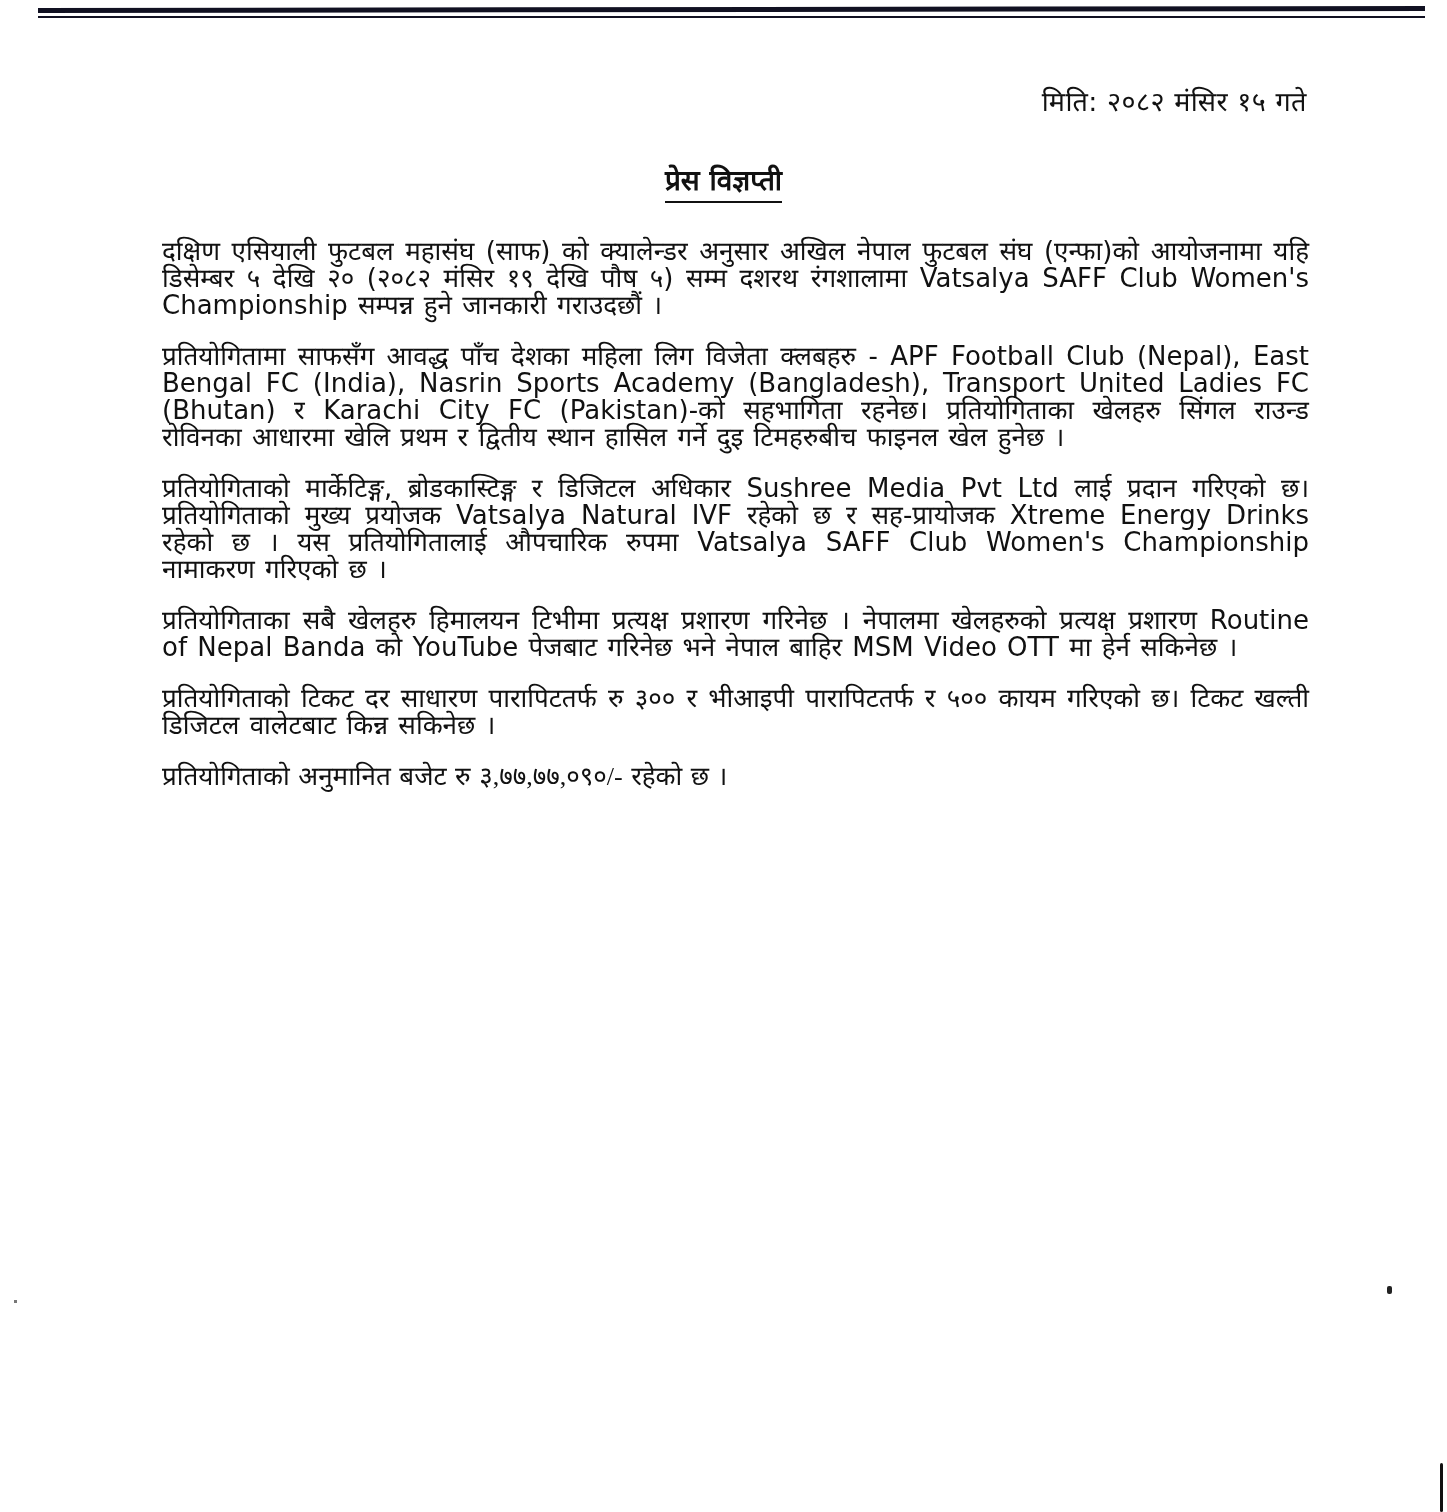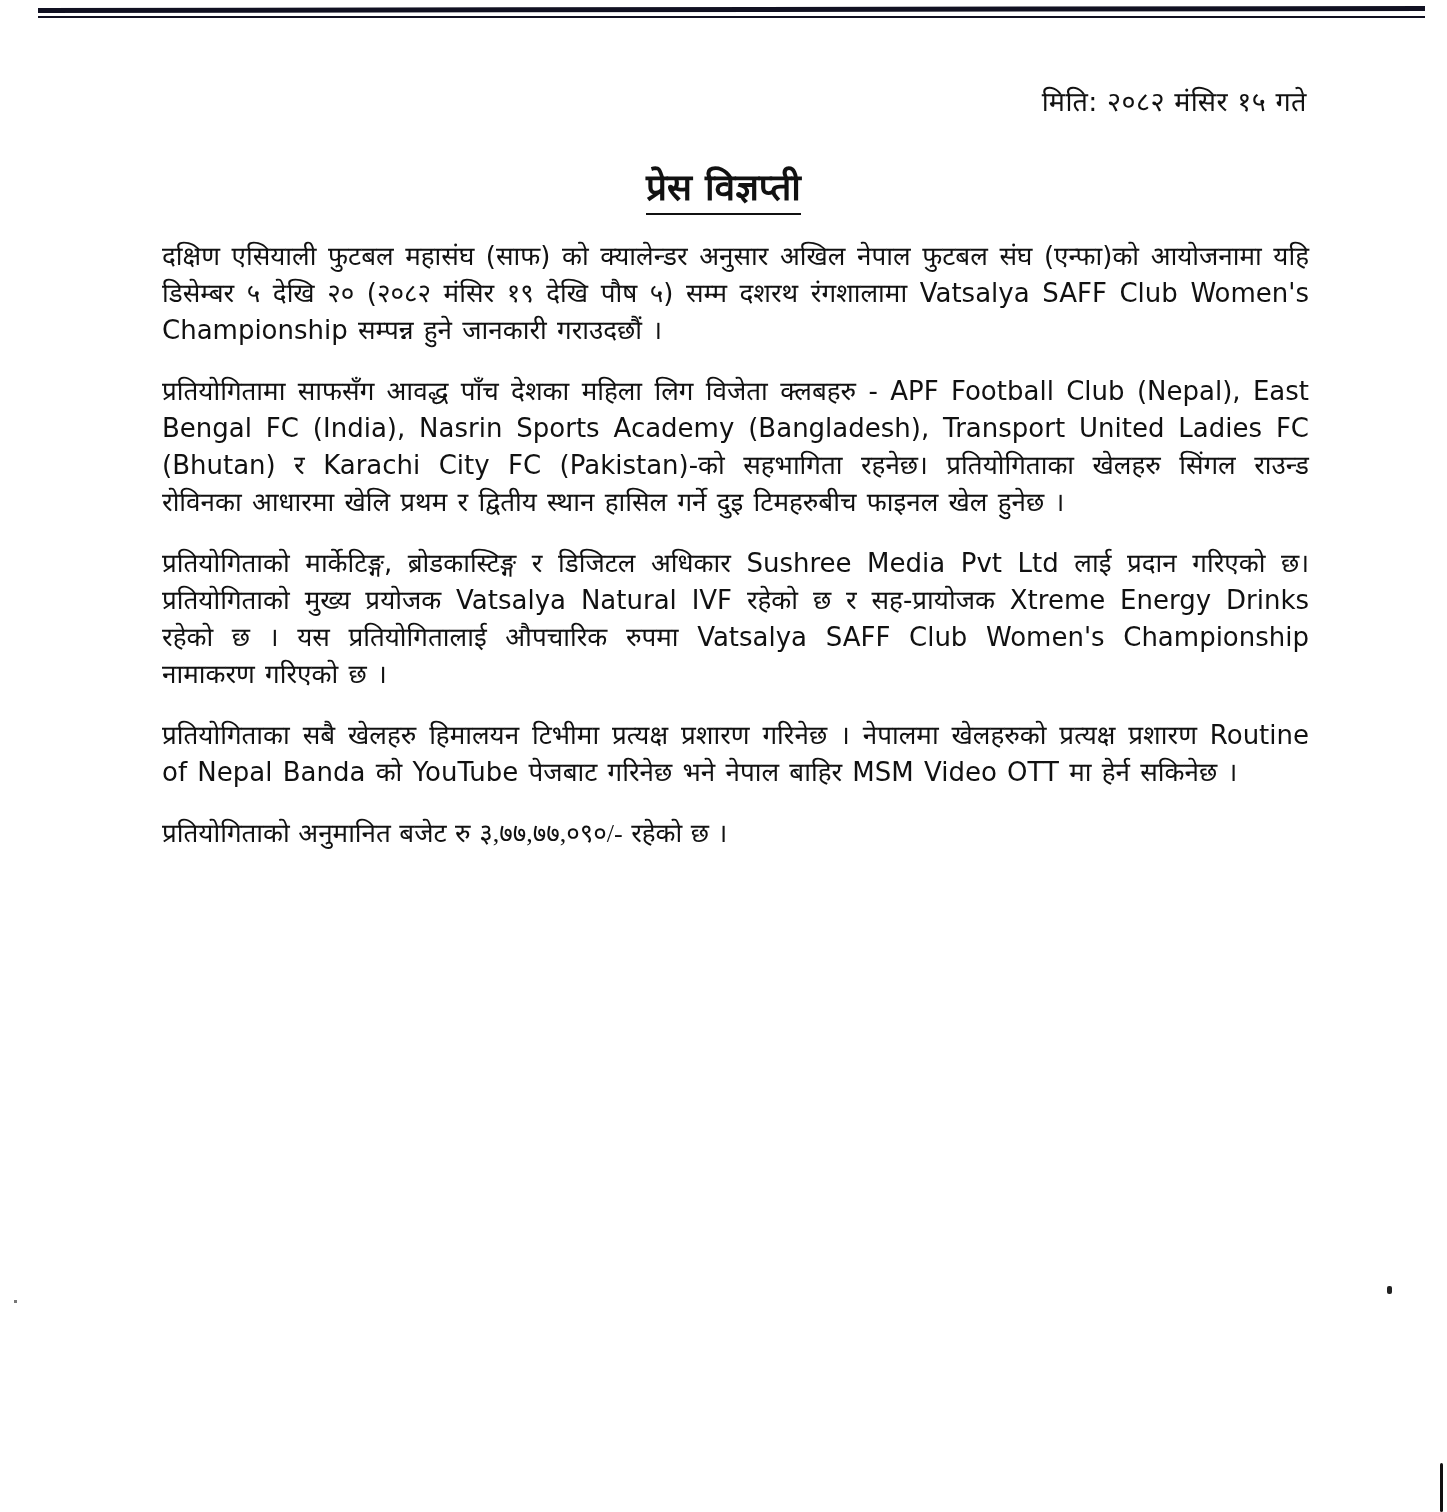--- a/index.html
+++ b/index.html
@@ -39,36 +39,36 @@
     font-size: 27px;
     letter-spacing: 0.5px;
     text-align: center;
   }
   .title {
     position: absolute;
     top: 160px;
     left: 0;
     width: 1447px;
     text-align: center;
-    font-size: 37px;
+    font-size: 28px;
     font-weight: bold;
   }
   .title span {
     border-bottom: 2px solid #111;
     padding-bottom: 4px;
   }
   .body-text {
     position: absolute;
     left: 162px;
     width: 1148px;
     top: 238px;
   }
   .para {
     font-size: 26px;
-    line-height: 37px;
+    line-height: 27px;
     margin: 0 1px 24px 0;
     text-align: justify;
     word-spacing: 2px;
   }
   .para.tight { margin-bottom: 20px; font-family: Liberation Serif, serif; }
   .mark-dot {
     position: absolute;
     left: 1387px;
     top: 1286px;
     width: 5px;
@@ -104,18 +104,19 @@
 
 <div class="title">
   <span>प्रेस विज्ञप्ती</span>
 </div>
 
 <div class="body-text">
   <p class="para">दक्षिण एसियाली फुटबल महासंघ (साफ) को क्यालेन्डर अनुसार अखिल नेपाल फुटबल संघ (एन्फा)को आयोजनामा यहि डिसेम्बर ५ देखि २० (२०८२ मंसिर १९ देखि पौष ५) सम्म दशरथ रंगशालामा Vatsalya SAFF Club Women's Championship सम्पन्न हुने जानकारी गराउदछौं ।</p>
   <p class="para">प्रतियोगितामा साफसँग आवद्ध पाँच देशका महिला लिग विजेता क्लबहरु - APF Football Club (Nepal), East Bengal FC (India), Nasrin Sports Academy (Bangladesh), Transport United Ladies FC (Bhutan) र Karachi City FC (Pakistan)-को सहभागिता रहनेछ। प्रतियोगिताका खेलहरु सिंगल राउन्ड रोविनका आधारमा खेलि प्रथम र द्वितीय स्थान हासिल गर्ने दुइ टिमहरुबीच फाइनल खेल हुनेछ ।</p>
   <p class="para">प्रतियोगिताको मार्केटिङ्ग, ब्रोडकास्टिङ्ग र डिजिटल अधिकार Sushree Media Pvt Ltd लाई प्रदान गरिएको छ। प्रतियोगिताको मुख्य प्रयोजक Vatsalya Natural IVF रहेको छ र सह-प्रायोजक Xtreme Energy Drinks रहेको छ । यस प्रतियोगितालाई औपचारिक रुपमा Vatsalya SAFF Club Women's Championship नामाकरण गरिएको छ ।</p>
   <p class="para">प्रतियोगिताका सबै खेलहरु हिमालयन टिभीमा प्रत्यक्ष प्रशारण गरिनेछ । नेपालमा खेलहरुको प्रत्यक्ष प्रशारण Routine of Nepal Banda को YouTube पेजबाट गरिनेछ भने नेपाल बाहिर MSM Video OTT मा हेर्न सकिनेछ ।</p>
+  <p class="para">प्रतियोगिताको टिकट दर साधारण पारापिटतर्फ रु ३०० र भीआइपी पारापिटतर्फ र ५०० कायम गरिएको छ। टिकट खल्ती डिजिटल वालेटबाट किन्न सकिनेछ ।</p>
   <p class="para tight">प्रतियोगिताको अनुमानित बजेट रु ३,७७,७७,०९०/- रहेको छ ।</p>
 </div>
 
 <div class="mark-dot"></div>
 <div class="mark-stroke"></div>
 <div class="left-dot"></div>
 
 </body></html>

